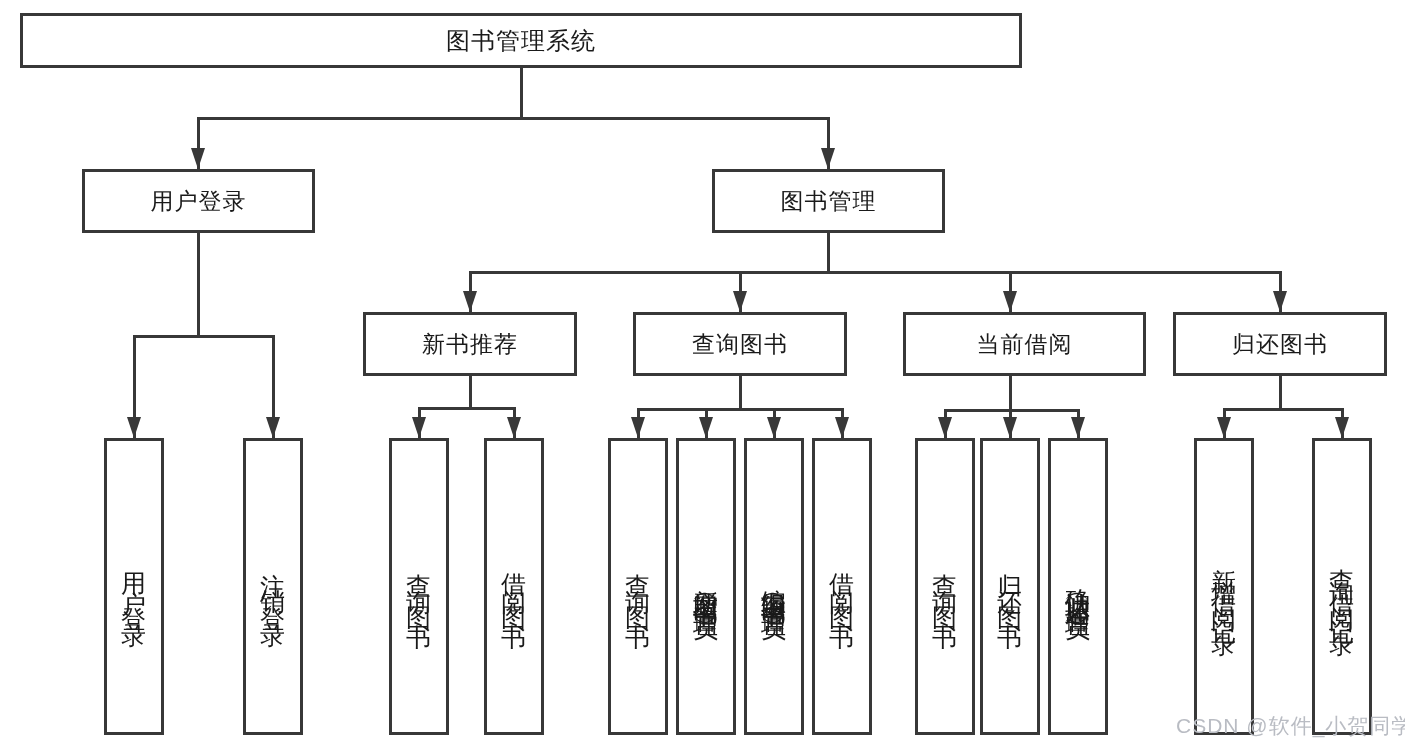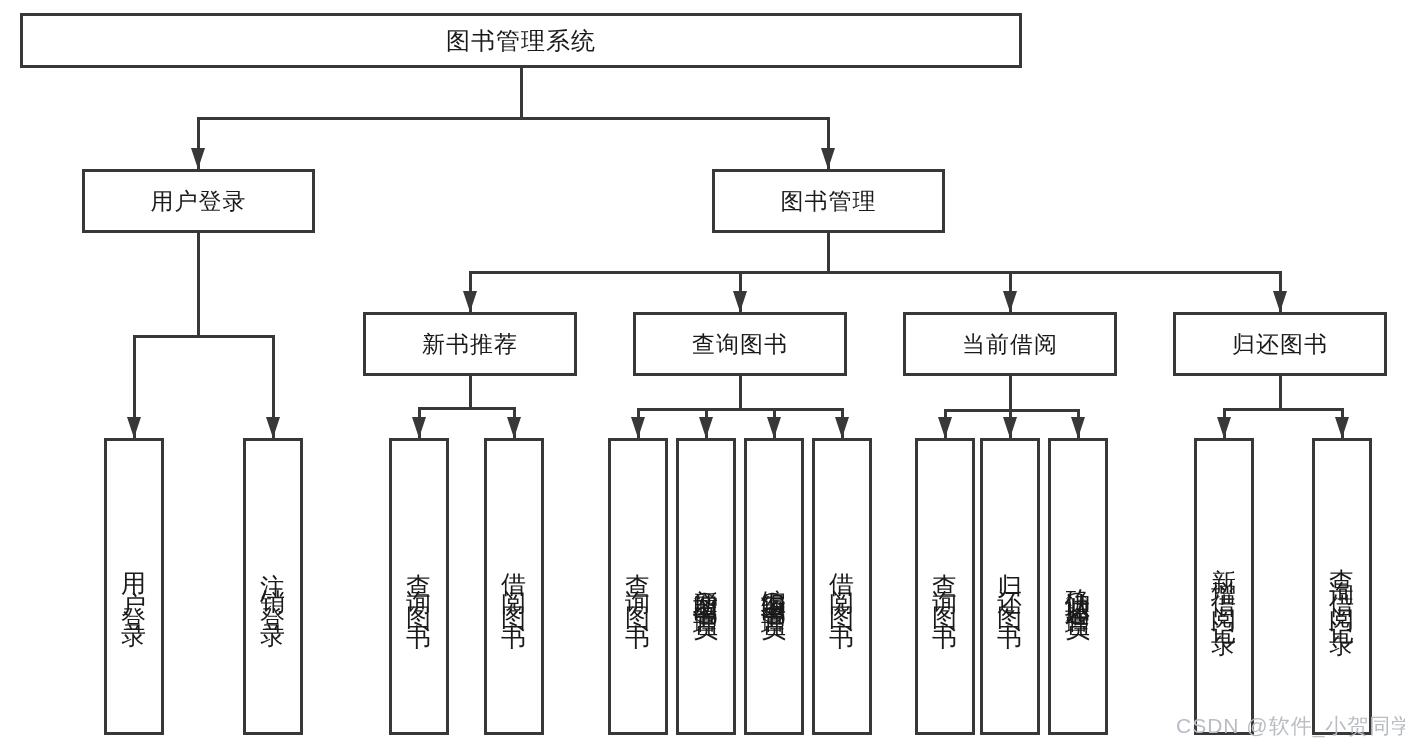--- a/index.html
+++ b/index.html
@@ -36,21 +36,21 @@
   <div class="node" style="left:363px;top:312px;width:214px;height:64px">
     <span class="hlabel">新书推荐</span>
   </div>
 
   <div class="node" style="left:712px;top:169px;width:233px;height:64px">
     <span class="hlabel">图书管理</span>
   </div>
   <div class="node" style="left:633px;top:312px;width:214px;height:64px">
     <span class="hlabel">查询图书</span>
   </div>
-  <div class="node" style="left:903px;top:312px;width:214px;height:64px">
+  <div class="node" style="left:903px;top:312px;width:243px;height:64px">
     <span class="hlabel">当前借阅</span>
   </div>
   <div class="node" style="left:1173px;top:312px;width:214px;height:64px">
     <span class="hlabel">归还图书</span>
   </div>
 
   <div class="leaf" style="left:104px;top:438px">
     <span class="vtext" style="letter-spacing: 17px;">用户登录</span>
   </div>
   <div class="leaf" style="left:243px;top:438px">

